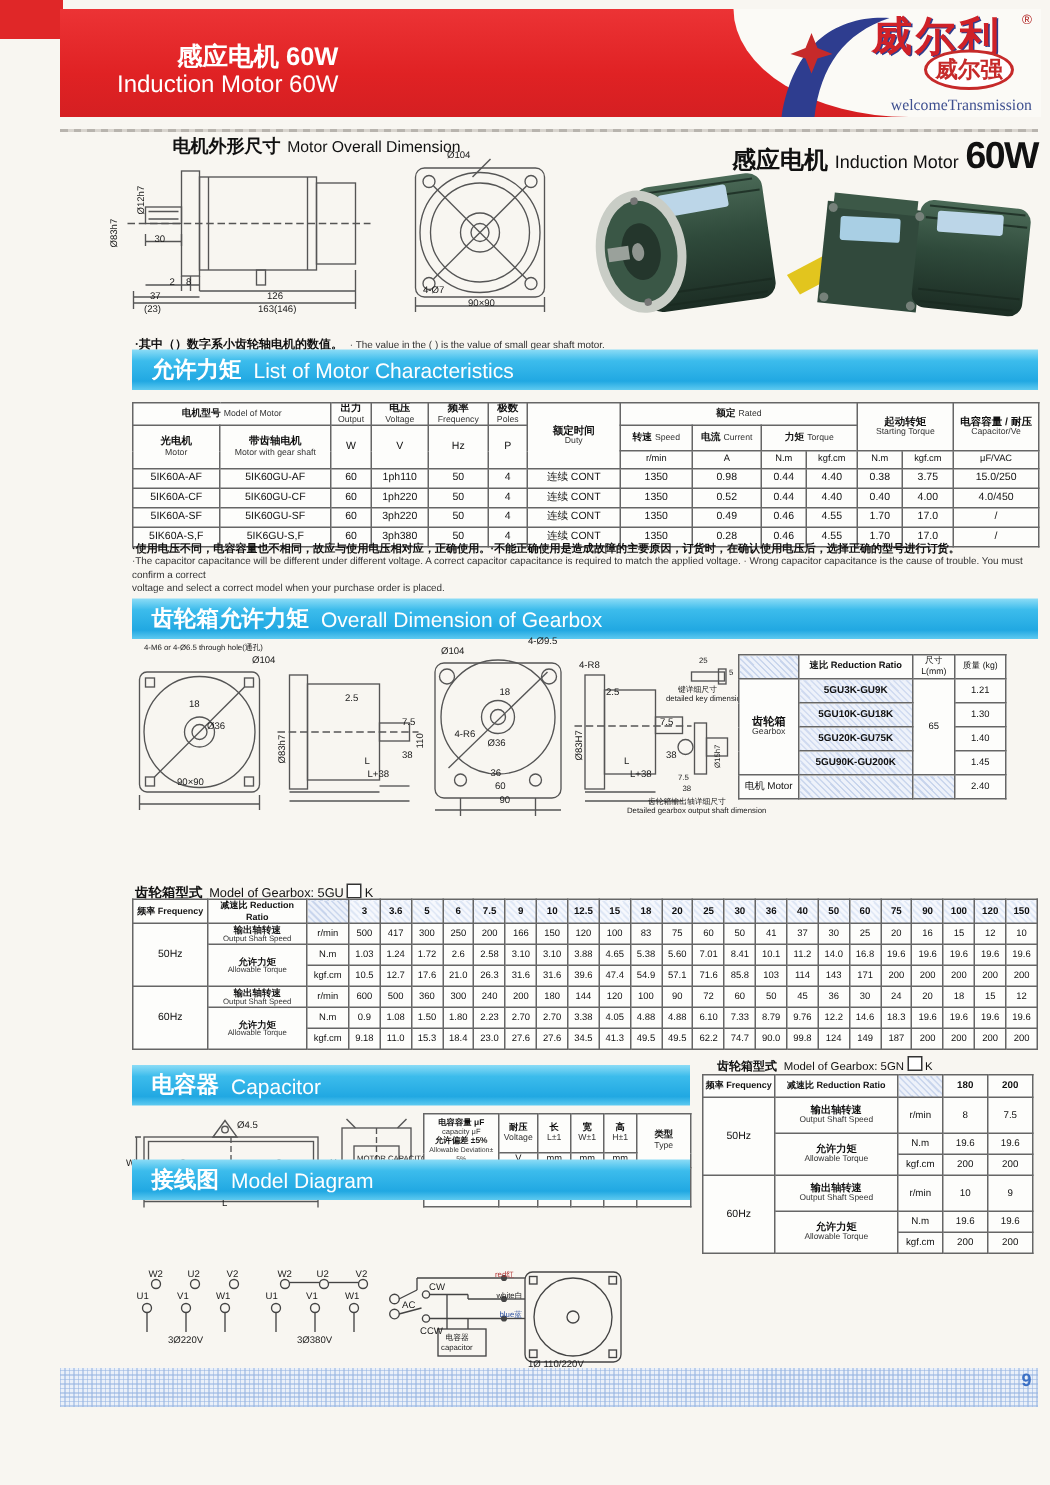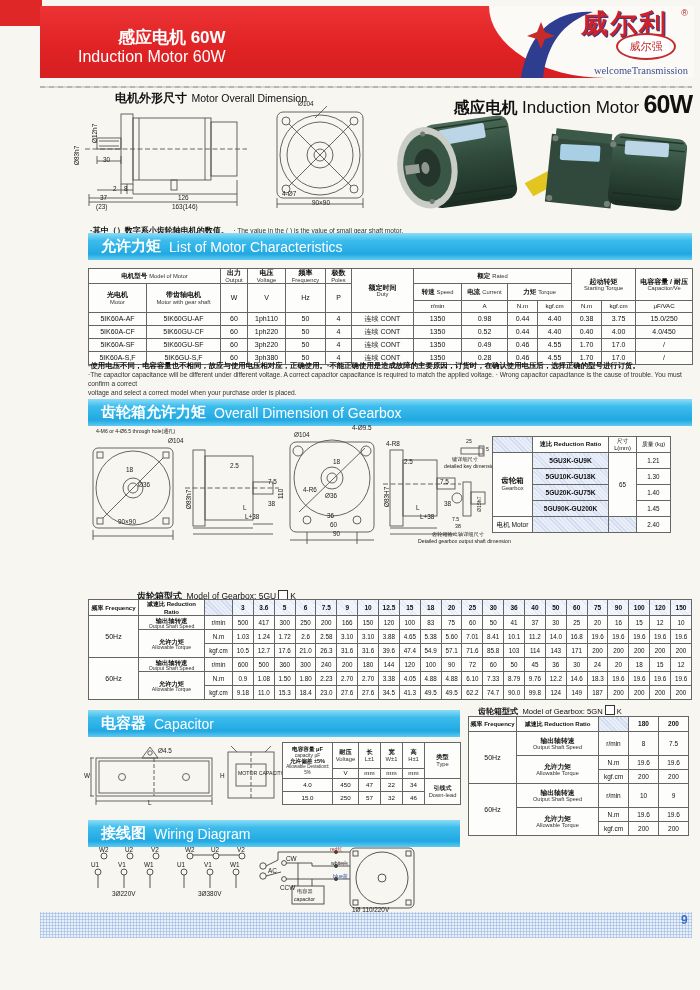--- a/index.html
+++ b/index.html
@@ -9,30 +9,30 @@
 
 .red-corner{position:absolute;left:0;top:0;width:42px;height:26px;background:#e02728;}
 .red-banner{position:absolute;left:40px;top:6px;width:654px;height:72px;background:linear-gradient(180deg,#ec3335 0%,#e02224 60%,#d51f22 100%);}
 .hdr-titles{position:absolute;left:38px;top:22px;color:#fff;line-height:1.15;}
 .hdr-cn{font-size:17px;font-weight:bold;display:block;text-align:right;}
 .hdr-en{font-size:16px;display:block;}
 .logo-area{position:absolute;right:0;top:0;width:205px;height:72px;background:#fbfaf6;border-bottom-left-radius:130px 80px;}
 .brand{position:absolute;right:26px;top:0px;font-size:27px;font-weight:bold;color:#cf2128;letter-spacing:2px;text-shadow:1px 1px 0 #2e3d8f;}
 .reg{position:absolute;right:6px;top:2px;font-size:9px;color:#b02020;}
 .stamp{position:absolute;right:18px;top:27px;width:56px;height:23px;border:2px solid #c62a2a;border-radius:50%;display:flex;align-items:center;justify-content:center;background:#fff;}
-.stamp span{font-size:11px;font-weight:normal;color:#c62a2a;}
+.stamp span{font-size:15px;font-weight:bold;color:#c62a2a;}
 .brand-en{position:absolute;right:6px;bottom:2px;font-size:10.5px;color:#3f5090;font-family:"Liberation Serif",serif;}
 .divider{position:absolute;left:40px;top:86px;width:652px;height:2px;background:repeating-linear-gradient(90deg,#b8b4ae 0 5px,#d8d4ce 5px 9px);}
 
 .sec-head{position:absolute;white-space:nowrap;}
 .sh-cn{font-size:12px;font-weight:bold;}
 .sh-en{font-size:10.5px;}
 .im-head{position:absolute;left:430px;top:90px;width:262px;text-align:right;white-space:nowrap;}
 .im-cn{font-size:16px;font-weight:bold;}
-.im-en{font-size:17px;}
+.im-en{font-size:12px;}
 .im-pw{font-size:25px;font-weight:900;letter-spacing:-1px;}
 
 .banner{position:absolute;left:88px;width:604px;height:27px;box-sizing:border-box;padding-left:13px;display:flex;align-items:center;gap:8px;
  background:linear-gradient(180deg,#8cdcf6 0%,#3cbcec 28%,#21a8e2 78%,#5ecaf0 100%);}
 .banner.half{width:372px;}
 .b-cn{font-size:15px;font-weight:bold;color:#fff;}
 .b-en{font-size:14px;color:#fdfeff;}
 
 table.t{border-collapse:collapse;table-layout:fixed;background:#fdfdfb;}
 table.t td{border:0.8px solid #666;text-align:center;vertical-align:middle;padding:0;line-height:1.12;overflow:hidden;}
@@ -507,21 +507,21 @@
         </tr>
     <tr>
       <td style="font-size:6.6px;">电机 Motor</td>
       <td class="hatch"></td>
           <td class="hatch"></td>
       <td>2.40</td>
     </tr>
   </tbody>
     </table>
 
-  <div class="subt" style="left:90px;top:585px;margin-left:47px;">
+  <div class="subt" style="left:90px;top:585px;">
     <span class="cn">齿轮箱型式</span> <span class="en">Model of Gearbox: 5GU</span><span class="sqbox"></span><span class="en">K</span>
   </div>
 
   <table class="t tq abs" style="left:88px;top:599px;width:604px;">
     <colgroup>
         <col style="width:50px">
         <col style="width:66px">
         <col style="width:28px">
       </colgroup>
     <tbody>
@@ -884,23 +884,23 @@
           <td>19.6</td>
     </tr>
     <tr style="height:14px;">
           <td>kgf.cm</td>
           <td>200</td>
           <td>200</td>
         </tr>
   </tbody>
     </table>
 
-  <div class="banner half" style="top:820px;">
+  <div class="banner half" style="top:773px;">
     <span class="b-cn">接线图</span>
-      <span class="b-en">Wiring Diagram</span>
+      <span class="b-en">Model Diagram</span>
   </div>
 
   <svg class="line" style="left:88px;top:846px;" width="380" height="66" viewBox="0 0 380 66">
     <g stroke="#444" stroke-width="0.9" fill="none">
 
       <circle cx="16" cy="10" r="3"></circle>
         <circle cx="42" cy="10" r="3"></circle>
         <circle cx="68" cy="10" r="3"></circle>
       <circle cx="10" cy="26" r="3"></circle>
         <circle cx="36" cy="26" r="3"></circle>

